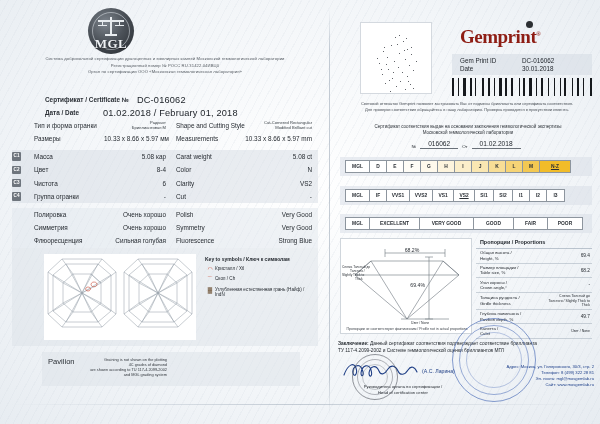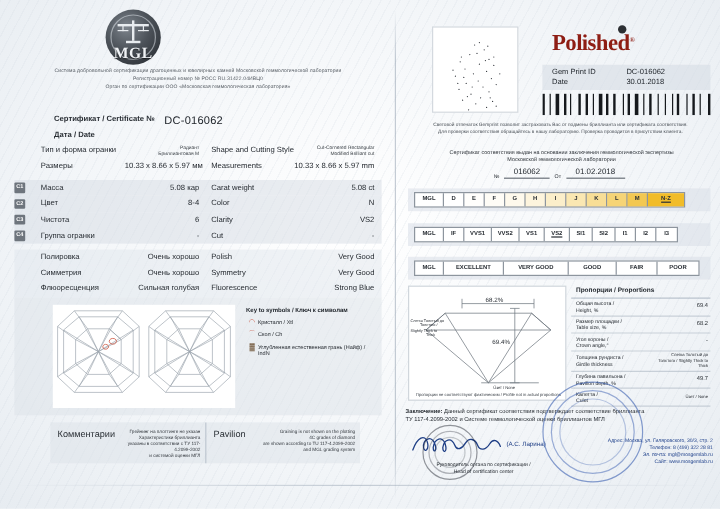--- a/index.html
+++ b/index.html
@@ -205,20 +205,21 @@
     </div>
 
 
     <div class="idblock">
       <div class="idrow">
         <span class="lbl">Сертификат / Certificate №</span>
         <span class="val">DC-016062</span>
       </div>
       <div class="idrow date">
         <span class="lbl">Дата / Date</span>
+        <span class="val">01.02.2018 / February 01, 2018</span>
       </div>
     </div>
 
     <div class="specs" id="specs">
         <div class="srow" style="height: 14px;">
           <div class="s-ru-l">Тип и форма огранки</div>
           <div class="s-ru-v">
             <div class="tiny2">Радиант</div>
             <div class="tiny2">Бриллиантовая М</div>
           </div>
@@ -330,29 +331,20 @@
             </div>
             <div class="key-item">
               <span class="key-gl" style="color:#7a6248">▓</span>
               <span class="key-tx">Углубленная естественная грань (Найф) / IndN</span>
             </div>
           </div>
       </div>
     </div>
 
     <div class="comments">
-      <div class="cm-half">
-        <div class="cm-h">Комментарии</div>
-        <div class="cm-b">
-          <div>Грейнинг на плоттинге не указан</div>
-          <div>Характеристики бриллианта</div>
-          <div>указаны в соответствии с ТУ 117-4.2099-2002</div>
-          <div>и системой оценки МГЛ</div>
-        </div>
-      </div>
       <div class="cm-half">
         <div class="cm-h">Pavilion</div>
         <div class="cm-b">
           <div>Graining is not shown on the plotting</div>
           <div>4C grades of diamond</div>
           <div>are shown according to TU 117-4.2099-2002</div>
           <div>and MGL grading system</div>
         </div>
       </div>
     </div>
@@ -397,21 +389,21 @@
           <span class="gp-dot" style="left: 32px; top: 49px;"></span>
           <span class="gp-dot" style="left: 43px; top: 27px;"></span>
           <span class="gp-dot" style="left: 20px; top: 46px;"></span>
           <span class="gp-dot" style="left: 52px; top: 65px;"></span>
           <span class="gp-dot" style="left: 28px; top: 57px;"></span>
           <span class="gp-dot" style="left: 38px; top: 12px;"></span>
           <span class="gp-dot" style="left: 45px; top: 15px;"></span>
           <span class="gp-dot" style="left: 23px; top: 24px;"></span>
         </div>
       <div class="gp-brand">
-        <span>Polished</span><span class="reg">®</span>
+        <span>Gemprint</span><span class="reg">®</span>
         <span class="dotmark"></span>
       </div>
       <div class="gp-idbox">
         <div class="gp-idrow">
           <span class="k">Gem Print  ID</span>
           <span class="v">DC-016062</span>
         </div>
         <div class="gp-idrow">
           <span class="k">Date</span>
           <span class="v">30.01.2018</span>

